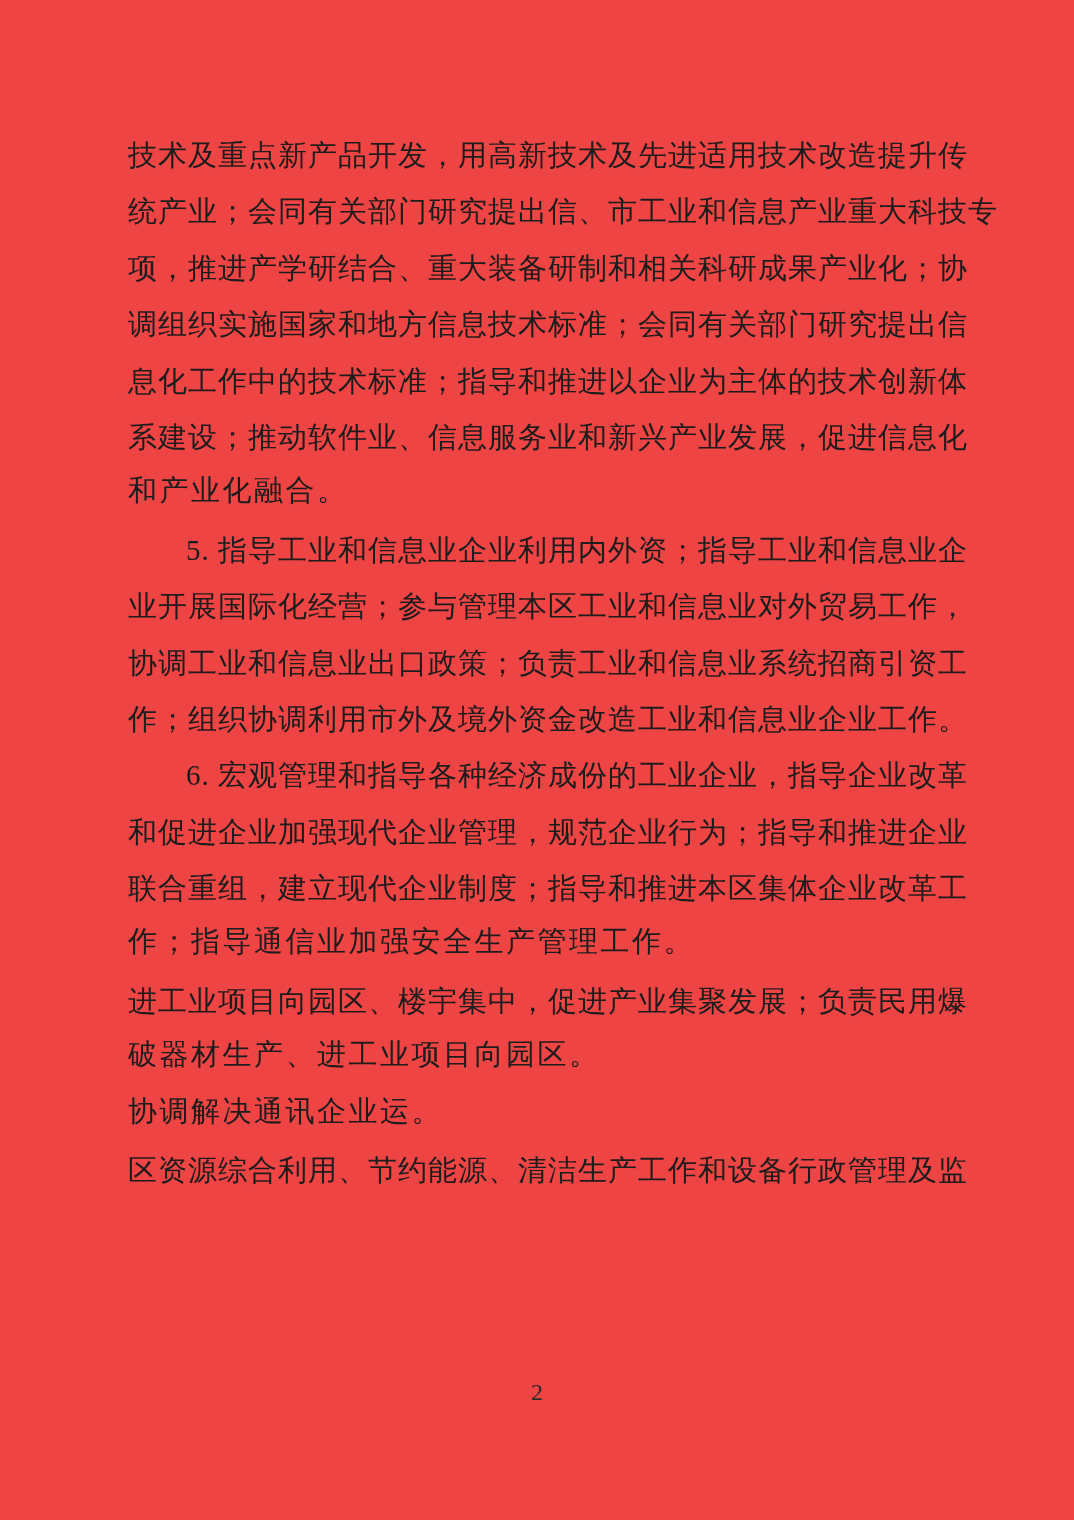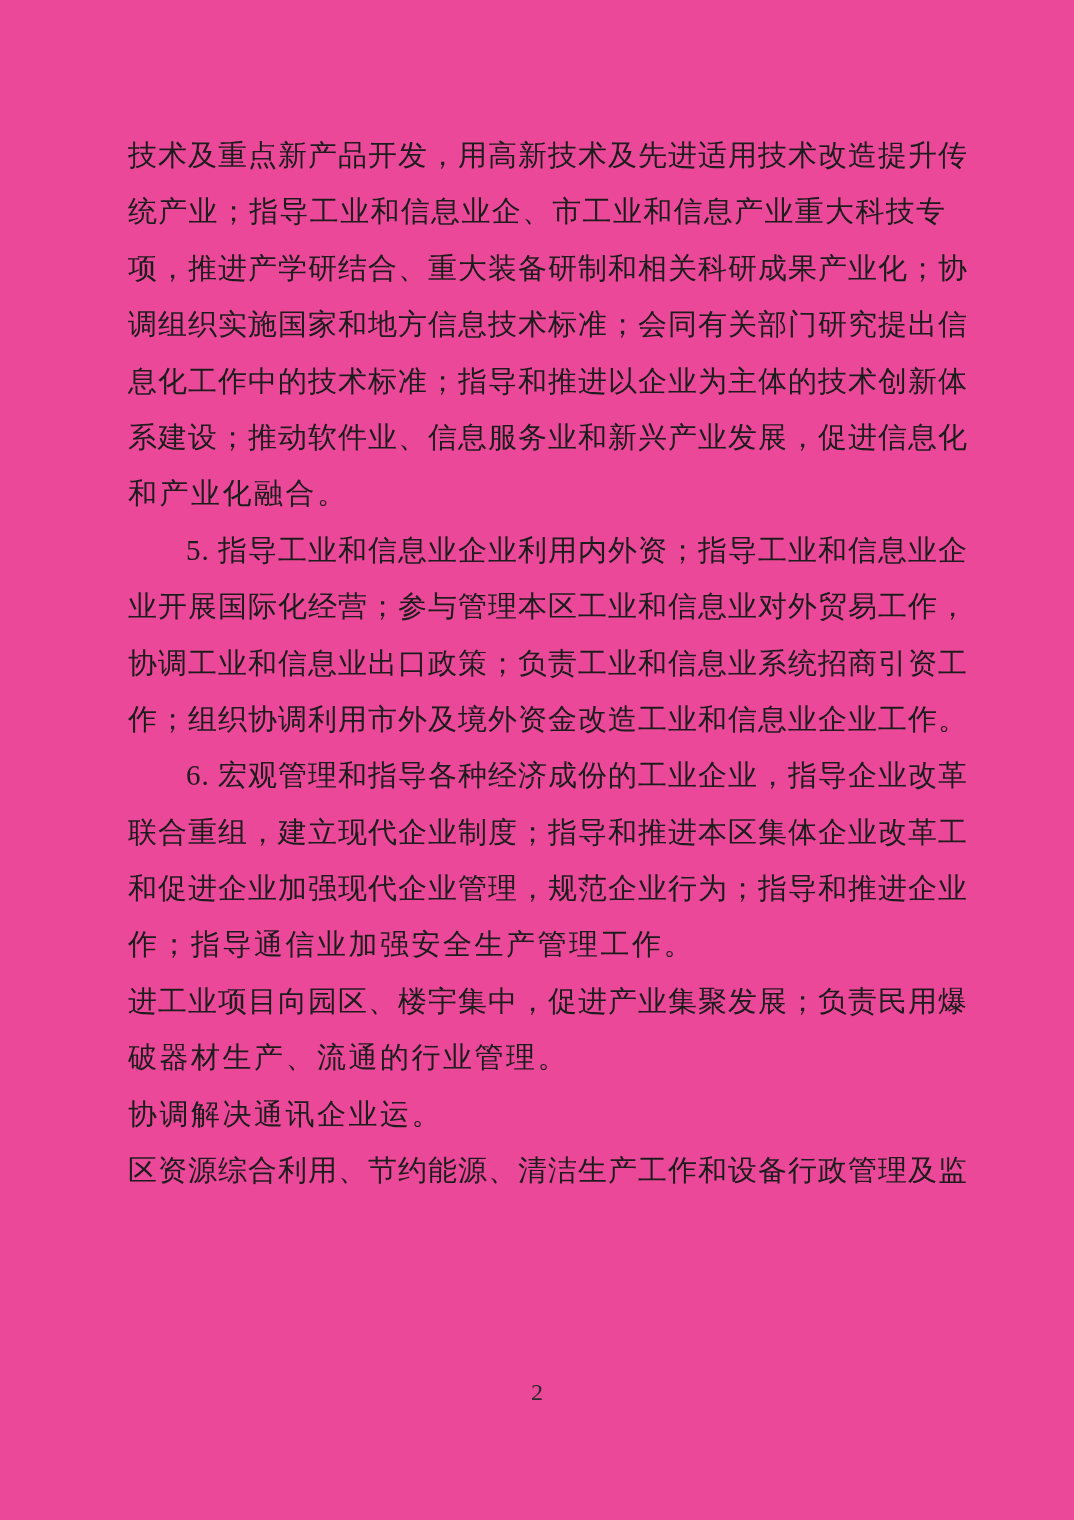--- a/index.html
+++ b/index.html
@@ -13,21 +13,21 @@
     height: 1520px;
     font-family: "Liberation Serif", "DejaVu Serif", serif;
     color: #1c1c1c;
     overflow: hidden;
   }
   .page {
     position: absolute;
     left: 0; top: 0;
     width: 1074px;
     height: 1520px;
-    background: #ec4899;
+    background: #ef4444;
   }
   .text-block {
     position: absolute;
     left: 128px;
     top: 127px;
     width: 818px;
   }
   .line {
     font-size: 29px;
     line-height: 56.4px;
@@ -39,52 +39,53 @@
     overflow: visible;
   }
   .line.indent {
     text-indent: 58px;
     font-family: Liberation Serif, serif;
   }
   .line.short {
     text-align: left;
     text-align-last: left;
     letter-spacing: 2.5px;
+    font-family: Liberation Mono, monospace;
   }
   .page-number {
     position: absolute;
     left: 0;
     top: 1372px;
     width: 1074px;
     text-align: center;
     font-size: 24px;
     line-height: 40px;
     color: #2a2a2a;
   }
 </style>
 </head>
 <body>
 
 <div class="page">
   <div class="text-block">
     <div class="line">技术及重点新产品开发，用高新技术及先进适用技术改造提升传</div>
-    <div class="line">统产业；指导工业和信息业企、市工业和信息产业重大科技专</div>
+    <div class="line">统产业；会同有关部门研究提出信、市工业和信息产业重大科技专</div>
     <div class="line">项，推进产学研结合、重大装备研制和相关科研成果产业化；协</div>
     <div class="line">调组织实施国家和地方信息技术标准；会同有关部门研究提出信</div>
     <div class="line">息化工作中的技术标准；指导和推进以企业为主体的技术创新体</div>
     <div class="line">系建设；推动软件业、信息服务业和新兴产业发展，促进信息化</div>
     <div class="line short">和产业化融合。</div>
     <div class="line indent">5. 指导工业和信息业企业利用内外资；指导工业和信息业企</div>
     <div class="line">业开展国际化经营；参与管理本区工业和信息业对外贸易工作，</div>
     <div class="line">协调工业和信息业出口政策；负责工业和信息业系统招商引资工</div>
     <div class="line">作；组织协调利用市外及境外资金改造工业和信息业企业工作。</div>
     <div class="line indent">6. 宏观管理和指导各种经济成份的工业企业，指导企业改革</div>
+    <div class="line">和促进企业加强现代企业管理，规范企业行为；指导和推进企业</div>
     <div class="line">联合重组，建立现代企业制度；指导和推进本区集体企业改革工</div>
-    <div class="line">和促进企业加强现代企业管理，规范企业行为；指导和推进企业</div>
     <div class="line short">作；指导通信业加强安全生产管理工作。</div>
     <div class="line">进工业项目向园区、楼宇集中，促进产业集聚发展；负责民用爆</div>
-    <div class="line short">破器材生产、流通的行业管理。</div>
+    <div class="line short">破器材生产、进工业项目向园区。</div>
     <div class="line short">协调解决通讯企业运。</div>
     <div class="line">区资源综合利用、节约能源、清洁生产工作和设备行政管理及监</div>
   </div>
 
   <div class="page-number">2</div>
 </div>
 
 </body></html>

